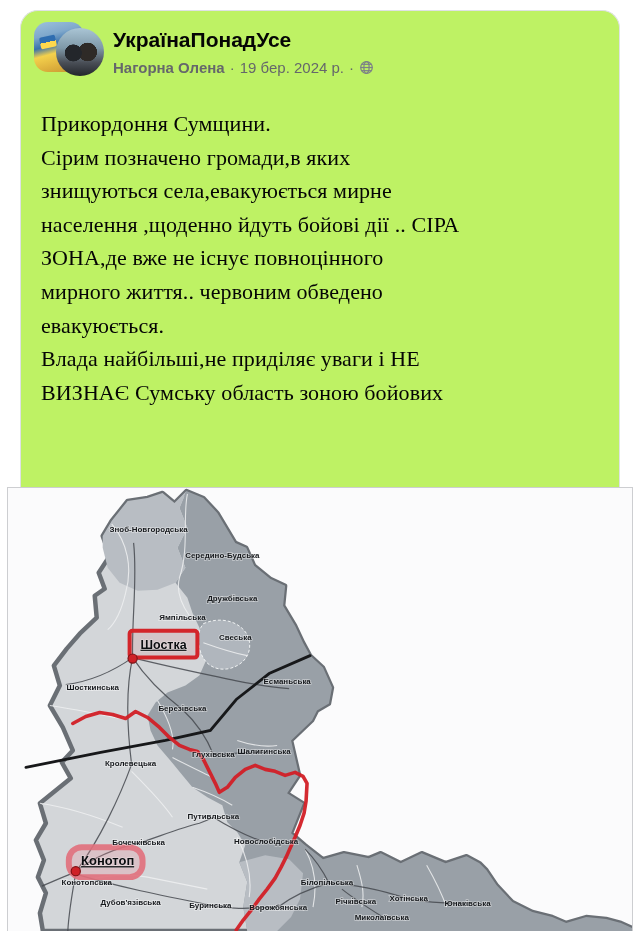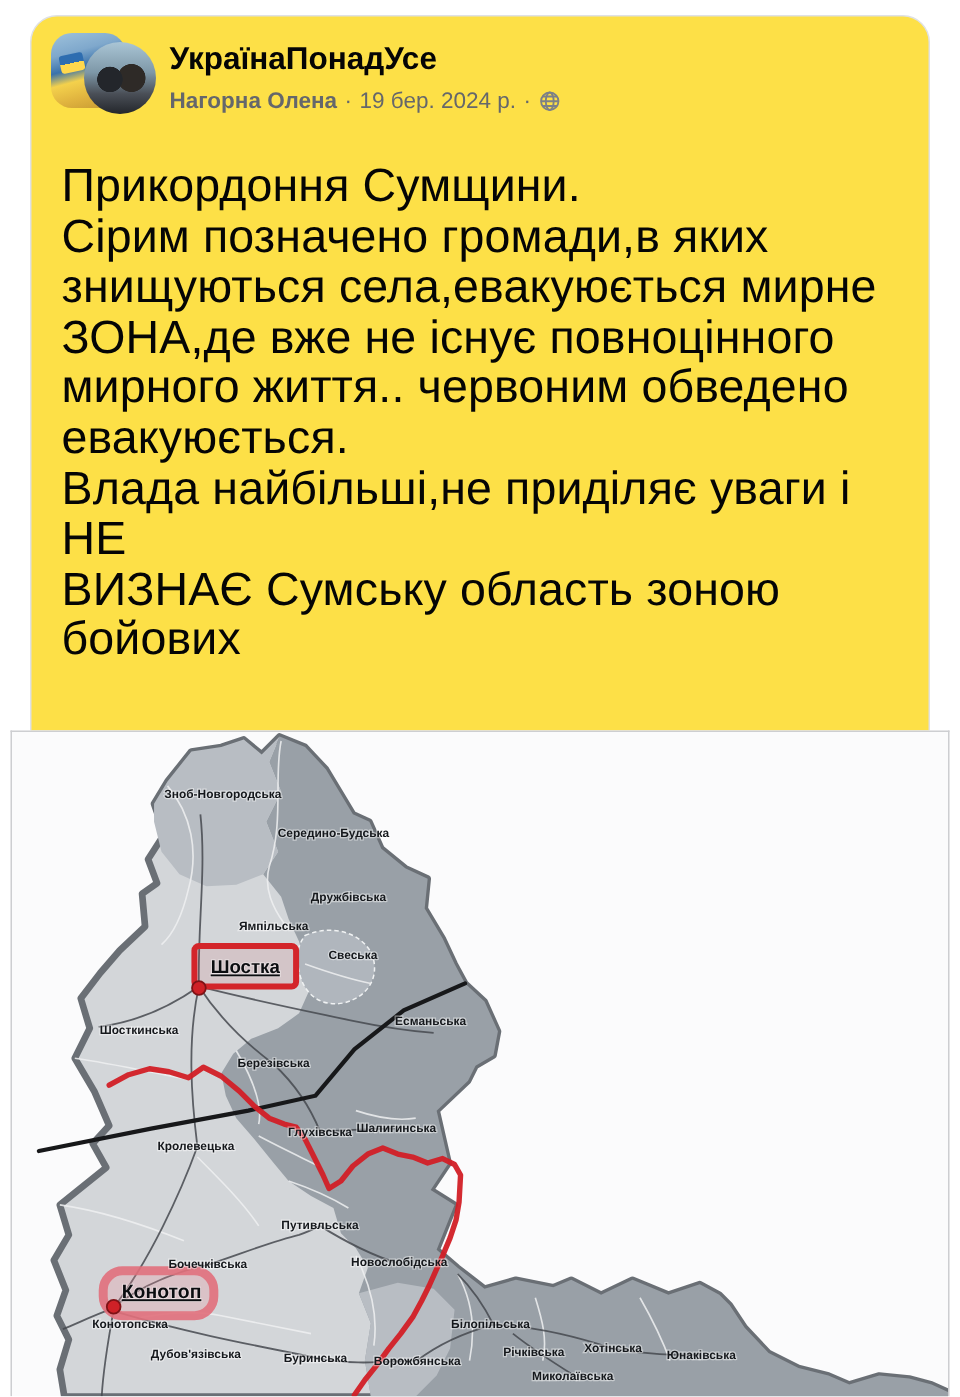--- a/index.html
+++ b/index.html
@@ -15,21 +15,21 @@
     --railway:#17181a;
     --road:#45494f;
     --accent-red:#d3252a;
     --highlight-pink:#e2707c;
   }
   *{margin:0;padding:0;box-sizing:border-box;}
   html,body{background:#fff;}
   body{font-family:"Liberation Sans",sans-serif;}
   .page{position:relative;width:640px;height:931px;background:#fff;overflow:hidden;}
 
-  .card{position:absolute;left:20px;top:10px;width:600px;height:477px;background:#fde047;
+  .card{position:absolute;left:20px;top:10px;width:600px;height:477px;background:#bef264;
         border:1px solid var(--card-border);border-bottom:none;border-radius:18px 18px 0 0;}
 
   .header{position:absolute;left:0;top:0;width:100%;height:90px;}
   .avatar-wrap{position:absolute;left:13px;top:11px;width:72px;height:58px;cursor:pointer;}
   .avatar-square{position:absolute;left:0;top:0;width:50px;height:50px;border-radius:14px;
     background:
       linear-gradient(165deg,#9ec2dc 0%,#7fa8cc 26%,#3a72ab 44%,#f4d14c 58%,#dfb23e 78%,#c2952f 100%);}
   .avatar-square::after{content:"";position:absolute;left:6px;top:14px;width:16px;height:12px;
       background:linear-gradient(180deg,#2e6db0 0 50%,#ffd84d 50% 100%);transform:rotate(-12deg);border-radius:2px;}
   .avatar-circle{position:absolute;left:22px;top:6px;width:48px;height:48px;border-radius:50%;
@@ -39,21 +39,21 @@
       linear-gradient(180deg,#aac5d5 0%,#7e98a8 42%,#4a4f57 72%,#23262b 100%);}
   .head-text{position:absolute;left:92px;top:16px;}
   .page-name{font-size:21px;font-weight:700;color:var(--text-primary);line-height:26px;cursor:pointer;}
   .sub{margin-top:6px;display:flex;gap:5px;font-size:15px;color:var(--text-secondary);}
   .sub .author{font-weight:600;cursor:pointer;}
   .sub .date{cursor:pointer;}
   .globe{display:inline-flex;align-items:center;}
   .globe svg{display:block;}
 
   .post-text{position:absolute;left:20px;top:96px;width:565px;
-     font-size:31px;line-height:33.6px;color:var(--text-primary);letter-spacing:.1px;}
+     font-size:22px;line-height:33.6px;color:var(--text-primary);letter-spacing:.1px;font-family:Liberation Serif, serif;}
 
   .map-figure{position:absolute;left:7px;top:487px;width:626px;height:444px;
      background:#fbfbfc;border:1px solid var(--image-border);border-bottom:none;cursor:pointer;}
   .map-figure svg{display:block;width:100%;height:100%;}
 
   .oblast{fill:var(--map-light);stroke:var(--map-border);stroke-width:4.5;stroke-linejoin:round;}
   .gray-zone{fill:var(--map-dark);}
   .mid-zone{fill:var(--map-mid);}
   .svesk{fill:#b0b6bd;stroke:#f0f2f3;stroke-width:1;stroke-dasharray:3 2;}
   .inner-border{fill:none;stroke:#eef0f1;stroke-width:1.1;opacity:.85;}
@@ -94,20 +94,21 @@
               <line x1="2.6" y1="11.4" x2="13.4" y2="11.4"></line>
             </svg>
           </span>
         </div>
       </div>
     </div>
     <div class="post-text">
         <div>Прикордоння Сумщини.</div>
         <div>Сірим позначено громади,в яких</div>
         <div>знищуються села,евакуюється мирне</div>
+        <div>населення ,щоденно йдуть бойові дії  .. СІРА</div>
         <div>ЗОНА,де вже не існує повноцінного</div>
         <div>мирного життя.. червоним обведено</div>
         <div>евакуюється.</div>
         <div>Влада найбільші,не приділяє уваги і НЕ</div>
         <div>ВИЗНАЄ Сумську область зоною бойових</div>
       </div>
   </div>
 
   <figure class="map-figure">
     <svg viewBox="0 0 626 444" preserveAspectRatio="none">

